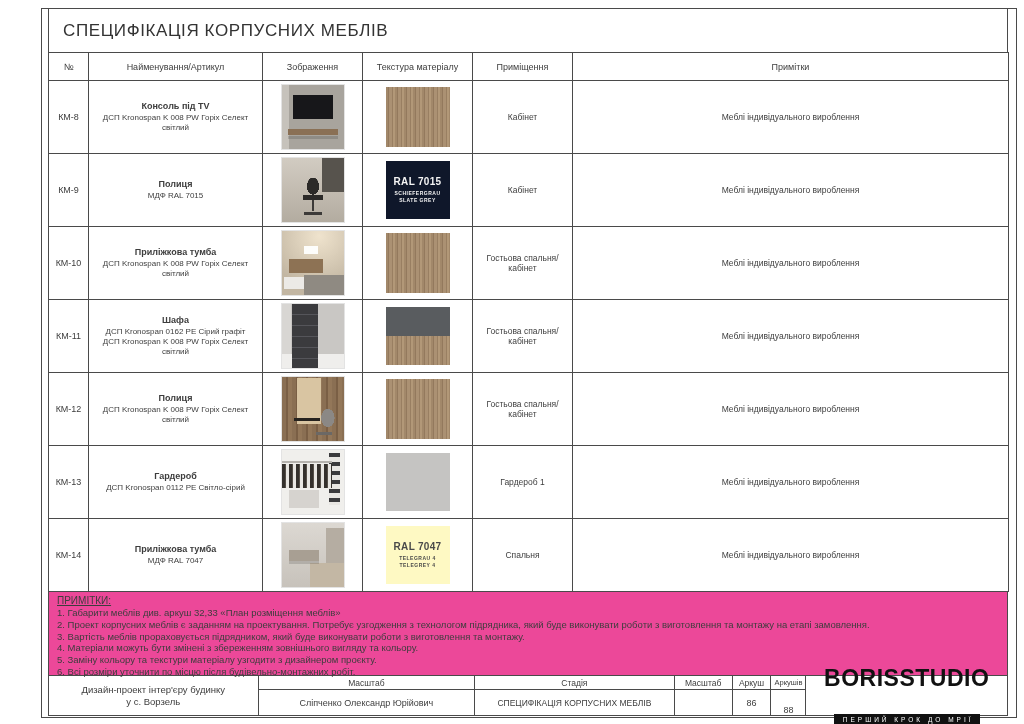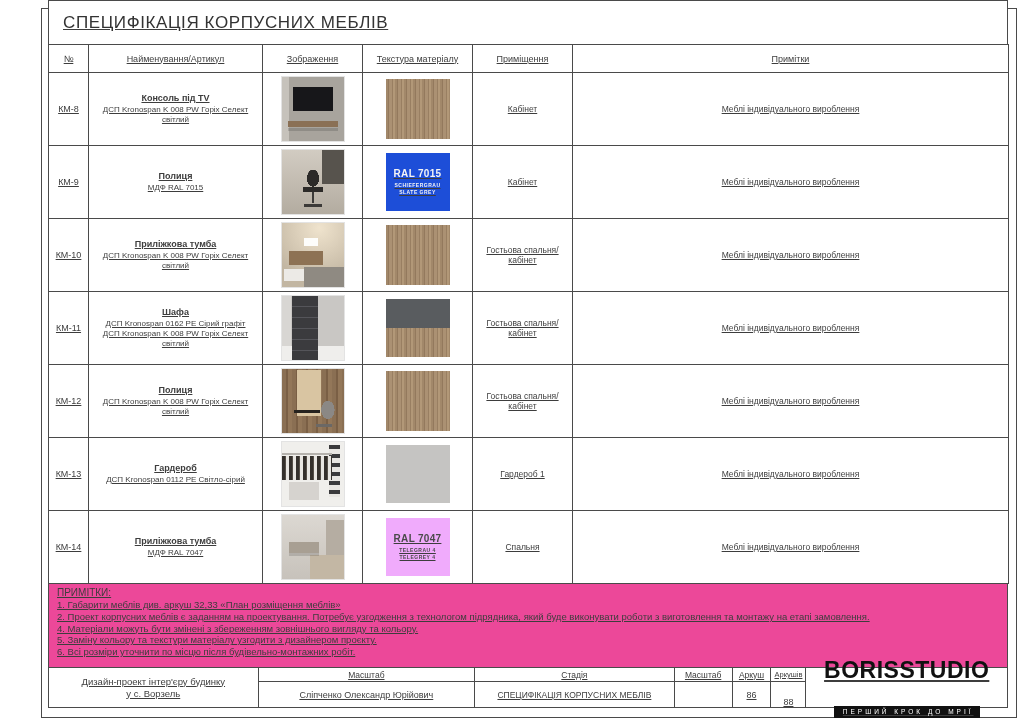--- a/index.html
+++ b/index.html
@@ -2,21 +2,21 @@
 <html><head>
 <meta charset="utf-8">
 <style>
   html,body { margin:0; padding:0; }
   body {
     width:1024px; height:724px; background:#ffffff; position:relative;
     font-family:"Liberation Sans", sans-serif; color:#3d3d3d;
     -webkit-font-smoothing:antialiased;
   }
   .frame { position:absolute; left:41px; top:8px; width:974px; height:708px; border:1px solid #4a4a4a; }
-  .content { position:absolute; left:48px; top:0; width:960px;text-decoration:underline; }
+  .content { position:absolute; left:48px; top:8px; width:960px; }
 
   
   .title-box { box-sizing:border-box; height:45px; border:1px solid #4a4a4a; background:#fff;
     display:flex; align-items:center; padding-left:14px; }
   .title-box h1 { margin:0; font-size:17px; font-weight:normal; letter-spacing:0.6px; color:#333; }
 
   
   table.spec { border-collapse:collapse; table-layout:fixed; width:960px; margin-top:-1px; background:#fff; }
   table.spec th, table.spec td { border:1px solid #4a4a4a; padding:0; vertical-align:middle; text-align:center; overflow:hidden; }
   table.spec th { height:27px; font-weight:normal; font-size:9px; color:#3d3d3d; }
@@ -88,22 +88,22 @@
 
   
   .tex { width:64px; height:58px; margin:0 auto; position:relative; overflow:hidden; }
   .tex-wood, .tex-split {
     background: repeating-linear-gradient(90deg,#a2886a 0 2px,#93795d 2px 3px,#ab9173 3px 6px,#997f62 6px 7px,#b29878 7px 9px);
   }
   .tex-wood { height:60px; }
   .tex-split::before { content:""; position:absolute; left:0; right:0; top:0; height:50%; background:#595c5f; }
   .tex-plain { background:#c5c4c2; }
   .tex-swatch { display:flex; flex-direction:column; justify-content:center; align-items:center; }
-  .tex-ral-dark { background:#1d4ed8; color:#f4f4f4; }
-  .tex-ral-light { background:#f0abfc; color:#4a4a4a; }
+  .tex-ral-dark { background:#0f172a; color:#f4f4f4; }
+  .tex-ral-light { background:#fef9c3; color:#4a4a4a; }
   .ral-label { font-size:10px; font-weight:bold; letter-spacing:0.3px; margin-bottom:3px; }
   .ral-sub { font-size:5px; letter-spacing:0.5px; line-height:7px; font-weight:bold; text-transform:uppercase; }
 
   
   .notes-box { box-sizing:border-box; width:960px; height:85px; border:1px solid #4a4a4a; margin-top:-1px;
     padding:3px 8px; background:#ec4899; }
   .notes-heading { font-size:10px; text-decoration:underline; margin-bottom:1px; }
   .note-line { font-size:9.5px; line-height:11.8px; white-space:nowrap; }
 
   
@@ -272,20 +272,21 @@
       <td class="cell-room">Спальня</td>
       <td class="cell-note">Меблі індивідуального вироблення</td>
     </tr>
   </tbody>
     </table>
 
   <div class="notes-box">
     <div class="notes-heading">ПРИМІТКИ:</div>
     <div class="note-line">1. Габарити меблів див. аркуш 32,33 «План розміщення меблів»</div>
     <div class="note-line">2. Проект корпусних меблів є заданням на проектування. Потребує узгодження з технологом підрядника, який буде виконувати роботи з виготовлення та монтажу на етапі замовлення.</div>
+    <div class="note-line">3. Вартість меблів прораховується підрядником, який буде виконувати роботи з виготовлення та монтажу.</div>
     <div class="note-line">4. Матеріали можуть бути змінені з збереженням зовнішнього вигляду та кольору.</div>
     <div class="note-line">5. Заміну кольору та текстури матеріалу узгодити з дизайнером проєкту.</div>
     <div class="note-line">6. Всі розміри уточнити по місцю після будівельно-монтажних робіт.</div>
   </div>
 
   <div class="footer">
     <div class="f-col f-project">
       <div>Дизайн-проект інтер'єру будинку</div>
       <div>у с. Ворзель</div>
     </div>

